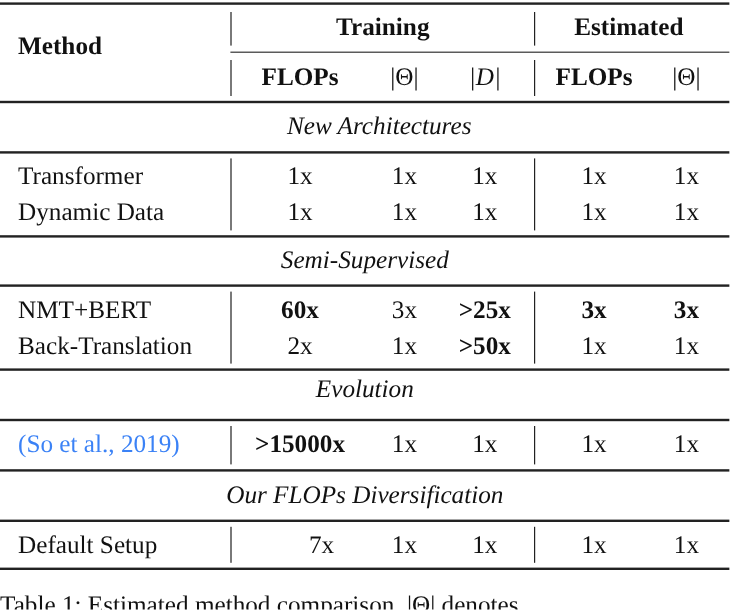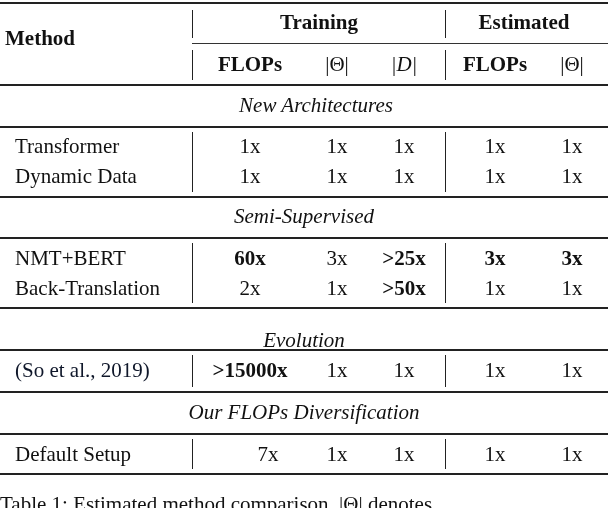--- a/index.html
+++ b/index.html
@@ -6,21 +6,21 @@
     body { width:608px; height:508px; overflow:hidden; position:relative;
       font-family:"Liberation Serif", "DejaVu Serif", serif; color:#111; }
     .hl { position:absolute; left:0; width:608px; background:#222; }
     .thick { height:2px; }
     .thin { height:1px; background:#333; }
     .vl { position:absolute; width:1px; background:#222; }
     .t { position:absolute; font-size:21px; white-space:nowrap; line-height:24px; }
     .b { font-weight:bold; }
     .i { font-style:italic; }
     .c { transform:translateX(-50%); }
-    .cite { color:#0f172a; }
+    .cite { color:#3b82f6; }
     .caption { position:absolute; left:0; top:492px; font-size:21px; white-space:nowrap; line-height:24px; }
   </style>
 </head>
 <body>
 
 <div>
 
   <div class="hl thick" style="top:2px"></div>
   <div class="hl thin" style="top:43px;left:192px;width:416px"></div>
   <div class="hl thick" style="top:84px"></div>
@@ -39,21 +39,21 @@
   <div class="vl" style="left:445px;top:50px;height:30px"></div>
   <div class="vl" style="left:192px;top:132px;height:60px"></div>
   <div class="vl" style="left:445px;top:132px;height:60px"></div>
   <div class="vl" style="left:192px;top:243px;height:60px"></div>
   <div class="vl" style="left:445px;top:243px;height:60px"></div>
   <div class="vl" style="left:192px;top:355px;height:32px"></div>
   <div class="vl" style="left:445px;top:355px;height:32px"></div>
   <div class="vl" style="left:192px;top:439px;height:30px"></div>
   <div class="vl" style="left:445px;top:439px;height:30px"></div>
 
-  <div class="t b" style="left:5px;top:26px">Method</div>
+  <div class="t b" style="left:15px;top:26px">Method</div>
   <div class="t b c" style="left:319px;top:10px">Training</div>
   <div class="t b c" style="left:524px;top:10px">Estimated</div>
   <div class="t b c" style="left:250px;top:52px">FLOPs</div>
   <div class="t c" style="left:337px;top:52px">|Θ|</div>
   <div class="t i c" style="left:404px;top:52px">|D|</div>
   <div class="t b c" style="left:495px;top:52px">FLOPs</div>
   <div class="t c" style="left:572px;top:52px">|Θ|</div>
 
   <div class="t i c" style="left:316px;top:93px">New Architectures</div>
   <div>
@@ -84,21 +84,21 @@
   </div>
   <div>
     <div class="t" style="left:15px;top:276px">Back-Translation</div>
     <div class="t c" style="left:250px;top:276px">2x</div>
     <div class="t c" style="left:337px;top:276px">1x</div>
     <div class="t b c" style="left:404px;top:276px">&gt;50x</div>
     <div class="t c" style="left:495px;top:276px">1x</div>
     <div class="t c" style="left:572px;top:276px">1x</div>
   </div>
 
-  <div class="t i c" style="left:304px;top:328px">Evolution</div>
+  <div class="t i c" style="left:304px;top:312px">Evolution</div>
   <div>
     <div class="t cite" style="left:15px;top:358px">(So et al., 2019)</div>
     <div class="t b c" style="left:250px;top:358px">&gt;15000x</div>
     <div class="t c" style="left:337px;top:358px">1x</div>
     <div class="t c" style="left:404px;top:358px">1x</div>
     <div class="t c" style="left:495px;top:358px">1x</div>
     <div class="t c" style="left:572px;top:358px">1x</div>
   </div>
 
   <div class="t i c" style="left:304px;top:400px">Our FLOPs Diversification</div>

